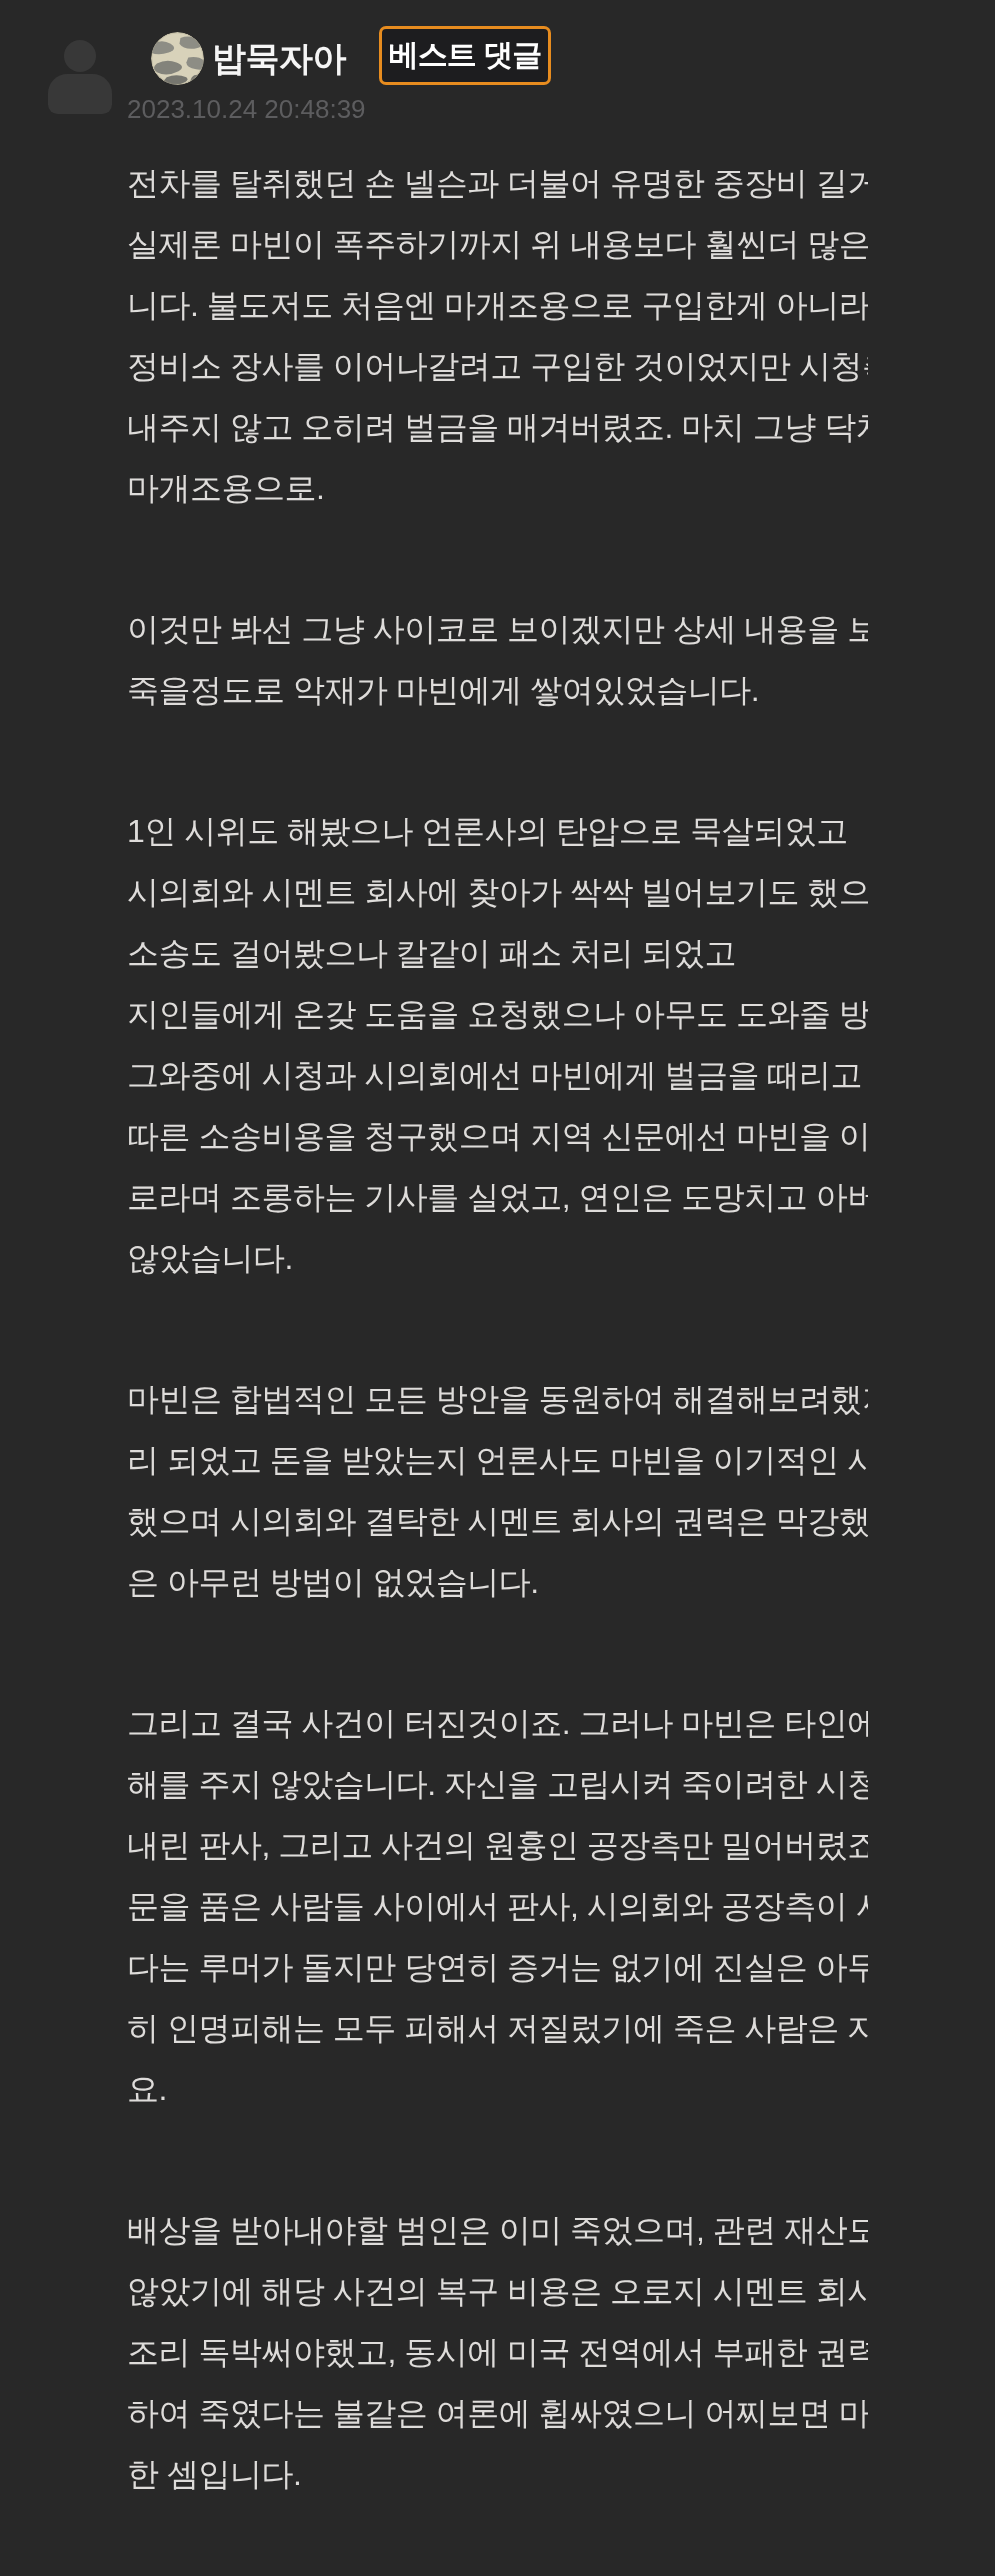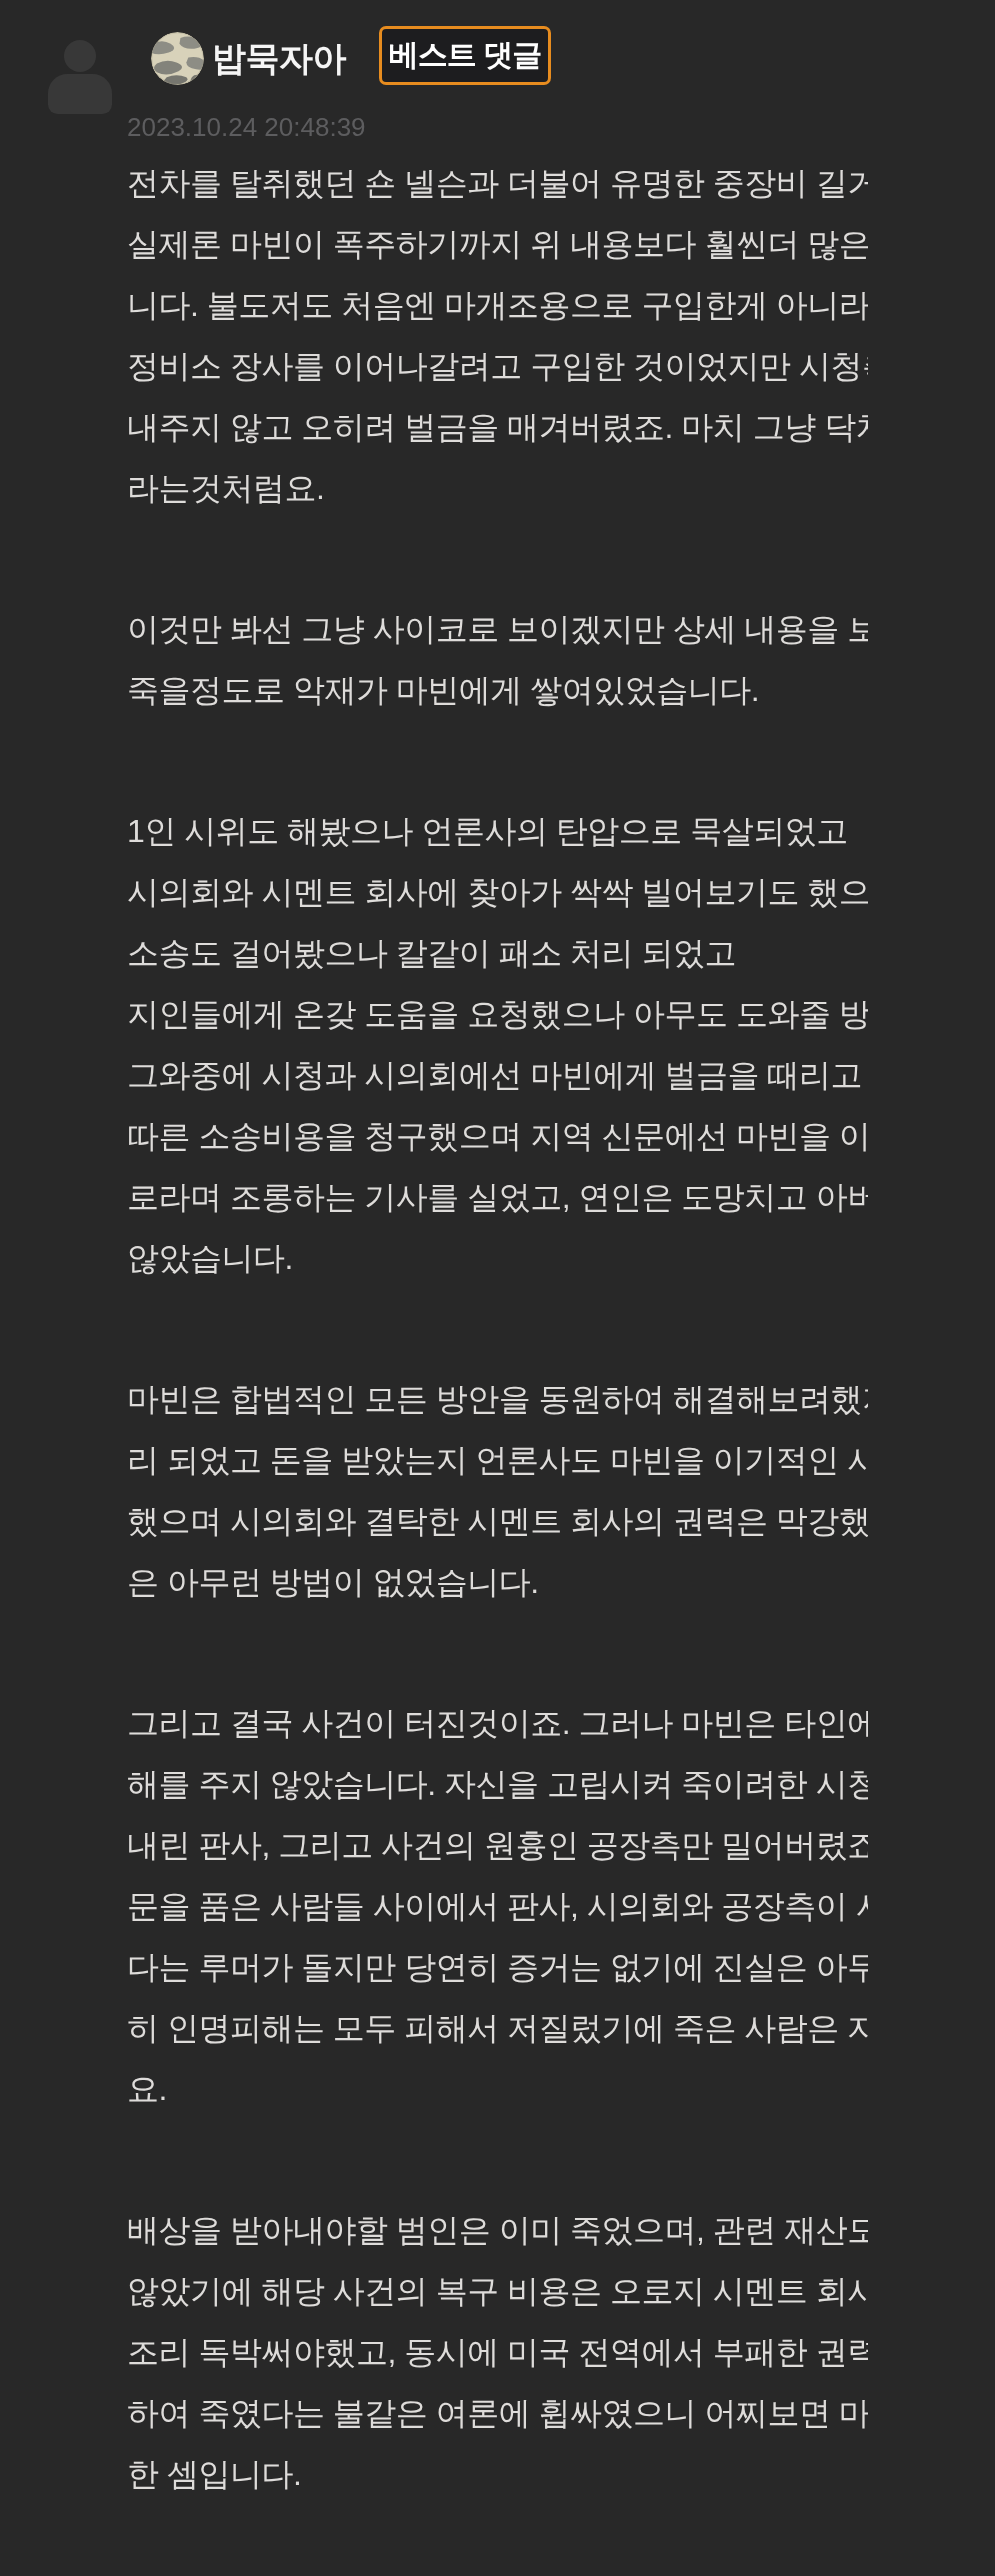--- a/index.html
+++ b/index.html
@@ -39,21 +39,21 @@
   .best-badge {
     position: absolute; left: 379px; top: 26px;
     width: 172px; height: 59px; box-sizing: border-box;
     border: 3.9px solid #e78c1f; border-radius: 7px;
     background: #1d1d1f;
     display: flex; align-items: center; justify-content: center;
     font-size: 30px; font-weight: 700; color: #ffffff;
     letter-spacing: -1px; white-space: nowrap;
   }
   .timestamp {
-    position: absolute; left: 127px; top: 112px;
+    position: absolute; left: 127px; top: 94px;
     font-size: 26px; color: #5d5d5f; letter-spacing: 0px;
     line-height: 31px; white-space: nowrap;
   }
 
   
   .comment-body {
     position: absolute; left: 127px; top: 153px;
     width: 858px;
     color: #dedcda;
     font-size: 32px;
@@ -102,21 +102,21 @@
 
   <div class="timestamp">2023.10.24 20:48:39</div>
 
   <div class="comment-body">
       <div class="para">
         <div class="line">전차를 탈취했던 숀 넬슨과 더불어 유명한 중장비 길거리 폭주 사건이죠.</div>
         <div class="line">실제론 마빈이 폭주하기까지 위 내용보다 훨씬더 많은 악재들이 있었습</div>
         <div class="line">니다. 불도저도 처음엔 마개조용으로 구입한게 아니라 다른 길을 만들어</div>
         <div class="line">정비소 장사를 이어나갈려고 구입한 것이었지만 시청측에서 개간 허가를</div>
         <div class="line">내주지 않고 오히려 벌금을 매겨버렸죠. 마치 그냥 닥치고 고립되서 죽으</div>
-        <div class="line">라는것처럼요.</div>
+        <div class="line">마개조용으로.</div>
       </div>
       <div class="para">
         <div class="line">이것만 봐선 그냥 사이코로 보이겠지만 상세 내용을 보면 누구라도 미쳐</div>
         <div class="line">죽을정도로 악재가 마빈에게 쌓여있었습니다.</div>
       </div>
       <div class="para">
         <div class="line">1인 시위도 해봤으나 언론사의 탄압으로 묵살되었고</div>
         <div class="line">시의회와 시멘트 회사에 찾아가 싹싹 빌어보기도 했으나 쫓겨났으며</div>
         <div class="line">소송도 걸어봤으나 칼같이 패소 처리 되었고</div>
         <div class="line">지인들에게 온갖 도움을 요청했으나 아무도 도와줄 방법이 없었습니다.</div>

